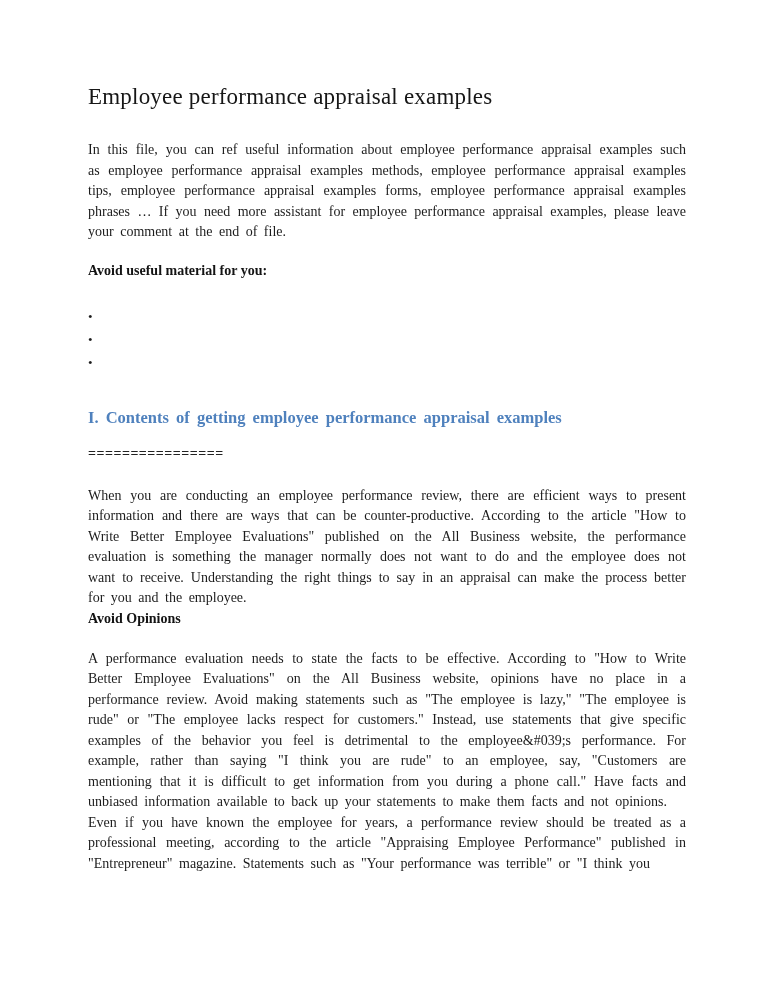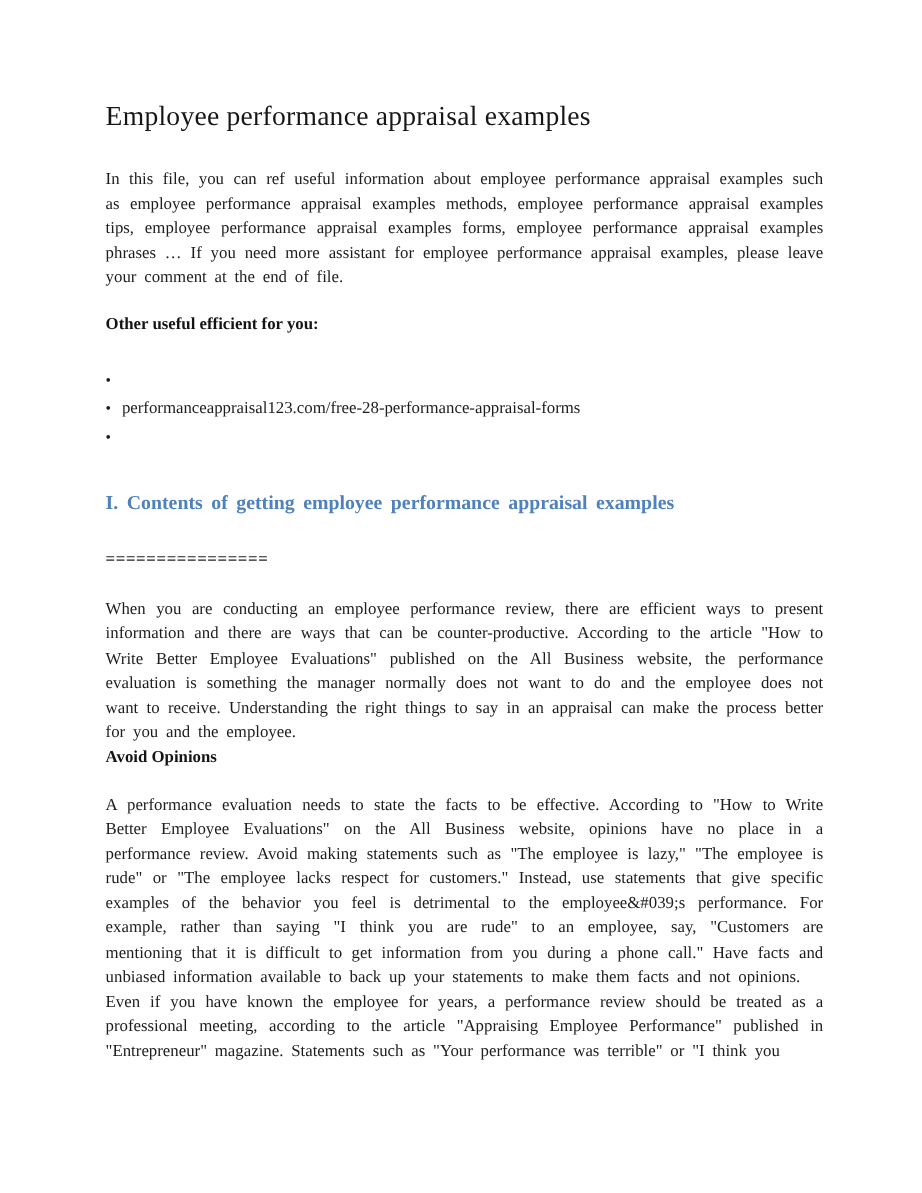--- a/index.html
+++ b/index.html
@@ -62,48 +62,47 @@
     align-items: baseline;
   }
   .bullet-glyph {
     margin-right: 9px;
     font-size: 13px;
   }
   .section-heading {
     font-size: 16.5px;
     font-weight: 700;
     word-spacing: 3px;
-    margin: 0 0 30px 0;
+    margin: 0 0 18px 0;
   }
   .divider-line {
     font-size: 14px;
     font-weight: 700;
     letter-spacing: 0.5px;
     margin: 0 0 24px 0;
     color: #222222;
   }
 </style>
 </head>
 <body>
 
 <div class="page">
 
   <h1 class="doc-title">Employee performance appraisal examples</h1>
 
   <p class="body-para">In this file, you can ref useful information about employee performance appraisal examples such as employee performance appraisal examples methods, employee performance appraisal examples tips, employee performance appraisal examples forms, employee performance appraisal examples phrases … If you need more assistant for employee performance appraisal examples, please leave your comment at the end of file.</p>
 
-  <p class="bold-line">Other useful efficient for you:</p>
+  <p class="bold-line">Avoid useful material for you:</p>
 
   <ul class="link-list">
     <li>
       <span class="bullet-glyph">•</span>
     </li>
     <li>
       <span class="bullet-glyph">•</span>
-      <span>performanceappraisal123.com/free-28-performance-appraisal-forms</span>
     </li>
     <li>
       <span class="bullet-glyph">•</span>
     </li>
   </ul>
 
   <h2 class="section-heading" style="color: rgb(79, 129, 189);">I. Contents of getting employee performance appraisal examples</h2>
 
   <p class="divider-line">================</p>
 

